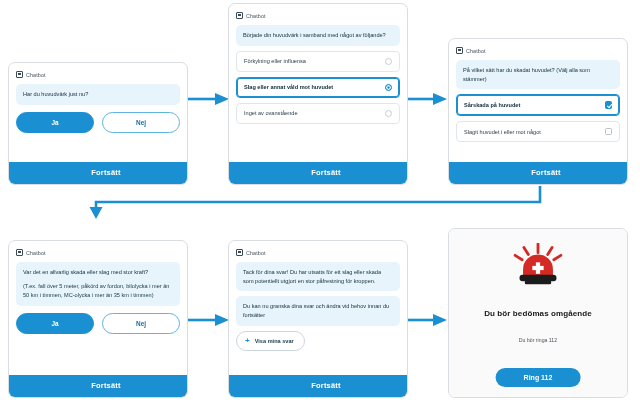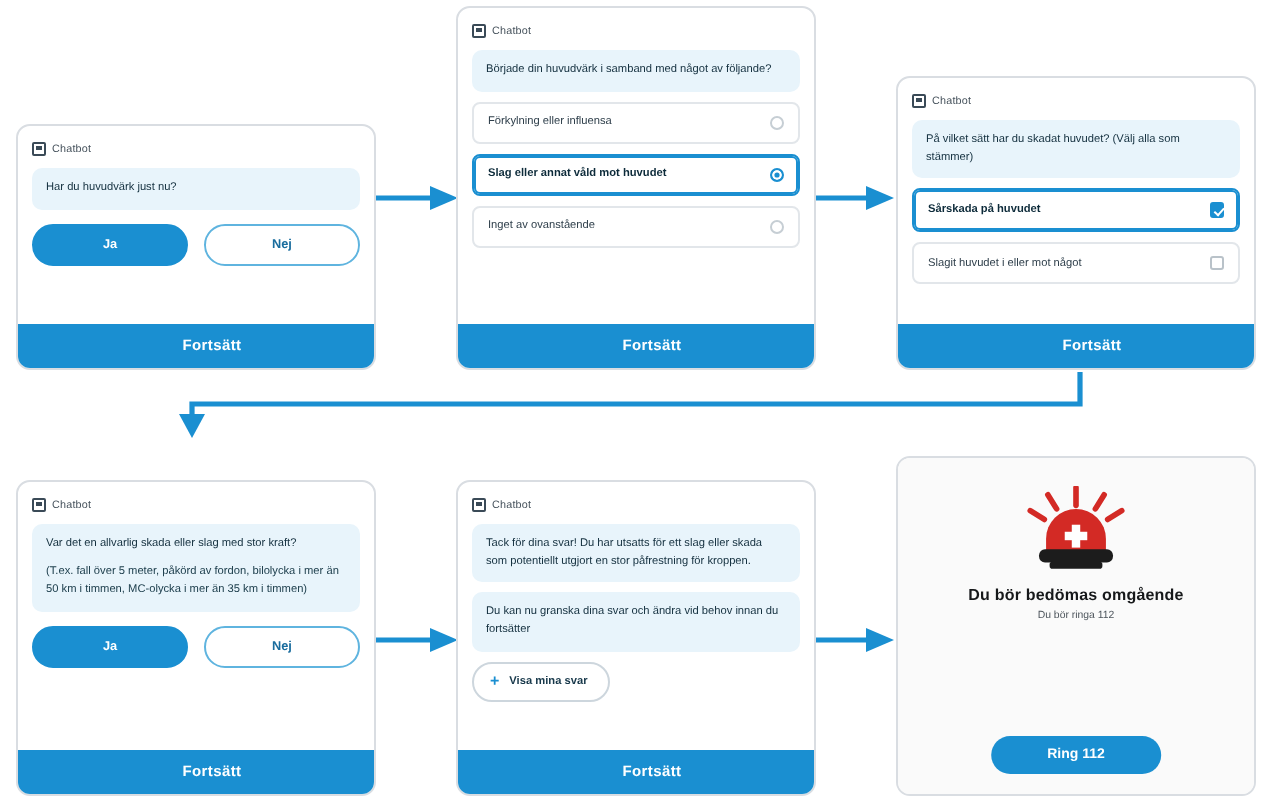--- a/index.html
+++ b/index.html
@@ -135,20 +135,21 @@
   }
   .ghost-btn .plus { color: #1a8fd1; font-size: 8px; line-height: 1; font-weight: bold; }
 
   
   .result-body {
     flex: 1 1 auto;
     background: #fafafa;
     display: flex; flex-direction: column; align-items: center;
     padding-top: 14px;
     position: relative;
+    gap: 16px;
   }
   .siren { width: 54px; height: 44px; display: block; }
   .result-title {
     margin-top: 6px; font-size: 8px; font-weight: bold; color: #16181a;
     letter-spacing: .1px; text-align: center;
   }
   .result-sub { margin-top: 3px; font-size: 5.2px; color: #4d555c; text-align: center; }
   .result-cta {
     position: absolute; bottom: 10px; left: 50%; transform: translateX(-50%);
     background: #1a8fd1; color: #fff; border-radius: 20px;

